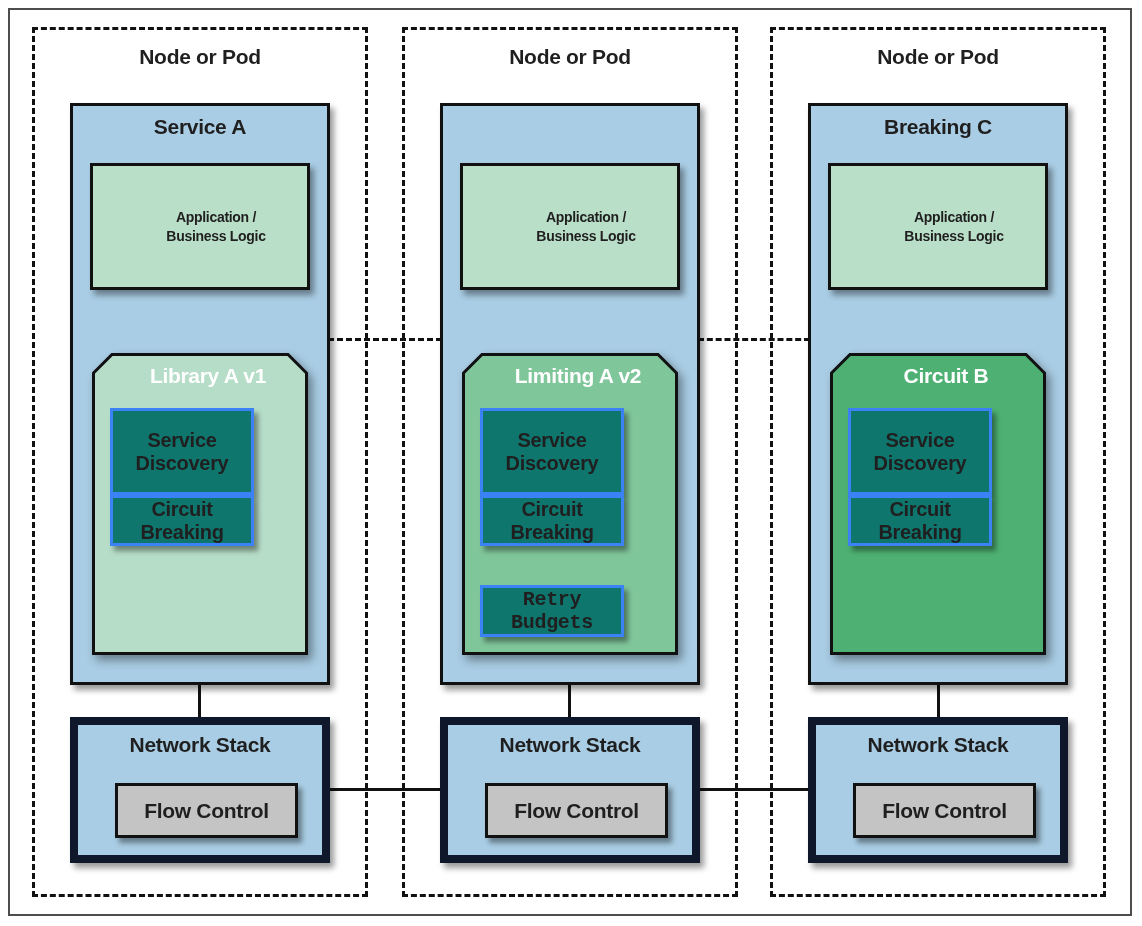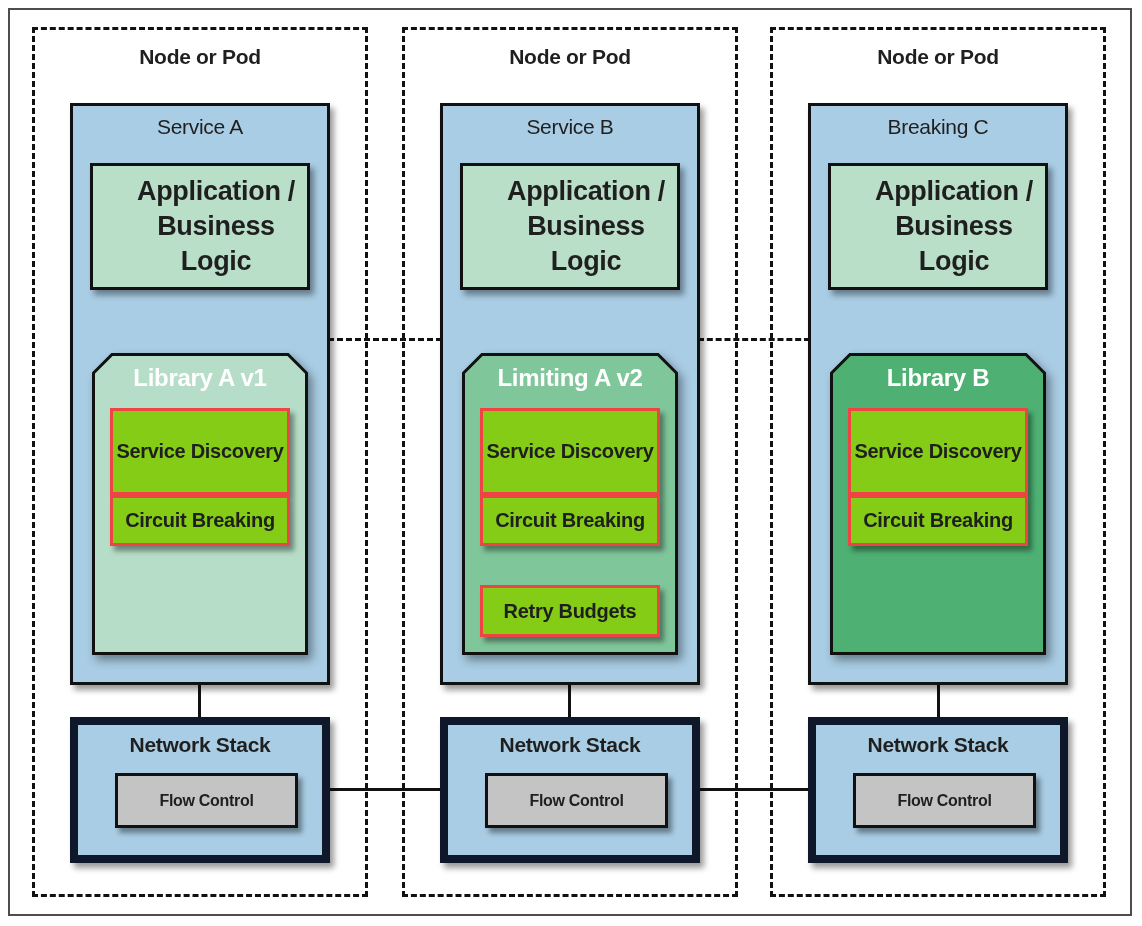--- a/index.html
+++ b/index.html
@@ -25,64 +25,64 @@
     position:absolute;top:15px;left:0;width:100%;
     text-align:center;font-size:21px;font-weight:700;color:#1f1f1f;
   }
   .service{
     position:absolute;left:35px;top:73px;width:260px;height:582px;
     background:#a9cde4;border:3px solid #111;box-sizing:border-box;
     box-shadow:4px 5px 6px rgba(0,0,0,0.40);
   }
   .service-title{
     position:absolute;top:9px;left:0;width:100%;
-    text-align:center;font-size:21px;font-weight:400;color:#1f1f1f;
+    text-align:center;font-size:21px;font-weight:700;color:#1f1f1f;
   }
   .app-box{
     position:absolute;left:17px;top:57px;width:220px;height:127px;
     background:#badfc8;border:3px solid #111;box-sizing:border-box;
     box-shadow:4px 5px 6px rgba(0,0,0,0.40);
     display:flex;align-items:center;justify-content:center;
-    text-align:center;font-size:27px;font-weight:700;line-height:1.3;
+    text-align:center;font-size:14px;font-weight:700;line-height:1.3;
     white-space:pre-line;color:#1f1f1f;padding-left:32px;
   }
   .library{position:absolute;left:19px;top:247px;width:216px;height:302px;}
   .lib-shape{
     position:absolute;left:0;top:0;width:216px;height:302px;
     filter:drop-shadow(4px 5px 5px rgba(0,0,0,0.40));
   }
   .lib-title{
-    position:absolute;top:11px;left:0;width:100%;
-    text-align:center;font-size:24px;font-weight:700;color:#ffffff;
+    position:absolute;top:11px;left:8px;width:100%;
+    text-align:center;font-size:21px;font-weight:700;color:#ffffff;
   }
   .comp{
-    position:absolute;left:18px;width:180px;
-    background:#84cc16;border:3px solid #ef4444;box-sizing:border-box;
+    position:absolute;left:18px;width:144px;
+    background:#0f766e;border:3px solid #3b82f6;box-sizing:border-box;
     box-shadow:4px 5px 5px rgba(0,0,0,0.40);
     display:flex;align-items:center;justify-content:center;
     text-align:center;font-size:20px;font-weight:700;line-height:1.15;color:#1f1f1f;
   }
   .comp-1{top:55px;height:87px;}
   .comp-2{top:142px;height:51px;}
-  .comp-3{top:232px;height:52px;}
+  .comp-3{top:232px;height:52px;font-family:Liberation Mono, monospace;}
   .netstack{
     position:absolute;left:35px;top:687px;width:260px;height:146px;
     background:#a9cde4;border:8px solid #0f172a;box-sizing:border-box;
     box-shadow:4px 5px 6px rgba(0,0,0,0.40);
   }
   .ns-title{
     position:absolute;top:8px;left:0;width:100%;
     text-align:center;font-size:21px;font-weight:700;color:#1f1f1f;
   }
   .flow{
-    position:absolute;left:37px;top:48px;width:183px;height:55px;
+    position:absolute;left:37px;top:58px;width:183px;height:55px;
     background:#c4c4c4;border:3px solid #111;box-sizing:border-box;
     box-shadow:4px 5px 5px rgba(0,0,0,0.40);
     display:flex;align-items:center;justify-content:center;
-    font-size:16px;font-weight:700;color:#1f1f1f;
+    font-size:21px;font-weight:700;color:#1f1f1f;
   }
 </style>
 </head>
 <body>
 
 <div class="canvas">
   <div class="frame"></div>
 
   <div class="vline" style="left:198px;top:683px;height:36px;"></div>
   <div class="vline" style="left:568px;top:683px;height:36px;"></div>
@@ -109,21 +109,20 @@
     </div>
     <div class="netstack">
       <div class="ns-title">Network Stack</div>
       <div class="flow">Flow Control</div>
     </div>
   </section>
 
   <section class="panel" style="left:402px;">
     <div class="node-label">Node or Pod</div>
     <div class="service">
-      <div class="service-title">Service B</div>
       <div class="app-box">Application /
 Business Logic</div>
       <div class="library">
         <svg class="lib-shape" viewBox="0 0 216 302" preserveAspectRatio="none">
           <polygon points="1.5,20 20,1.5 196,1.5 214.5,20 214.5,300.5 1.5,300.5" stroke="#111" stroke-width="3" fill="#80c69b"></polygon>
         </svg>
         <div class="lib-title">Limiting A v2</div>
         <div class="comp comp-1">Service Discovery</div>
         <div class="comp comp-2">Circuit Breaking</div>
         <div class="comp comp-3">Retry Budgets</div>
@@ -138,21 +137,21 @@
   <section class="panel" style="left:770px;">
     <div class="node-label">Node or Pod</div>
     <div class="service">
       <div class="service-title">Breaking C</div>
       <div class="app-box">Application /
 Business Logic</div>
       <div class="library">
         <svg class="lib-shape" viewBox="0 0 216 302" preserveAspectRatio="none">
           <polygon points="1.5,20 20,1.5 196,1.5 214.5,20 214.5,300.5 1.5,300.5" stroke="#111" stroke-width="3" fill="#4eb173"></polygon>
         </svg>
-        <div class="lib-title">Library B</div>
+        <div class="lib-title">Circuit B</div>
         <div class="comp comp-1">Service Discovery</div>
         <div class="comp comp-2">Circuit Breaking</div>
       </div>
     </div>
     <div class="netstack">
       <div class="ns-title">Network Stack</div>
       <div class="flow">Flow Control</div>
     </div>
   </section>
 </div>

